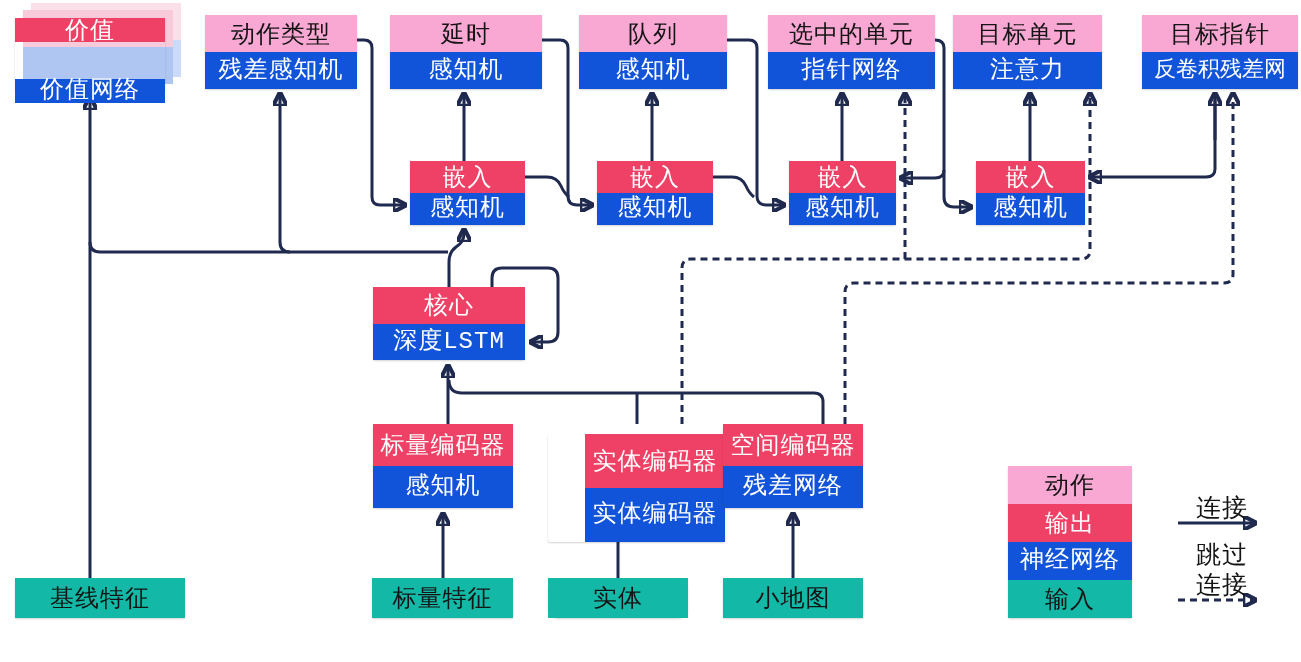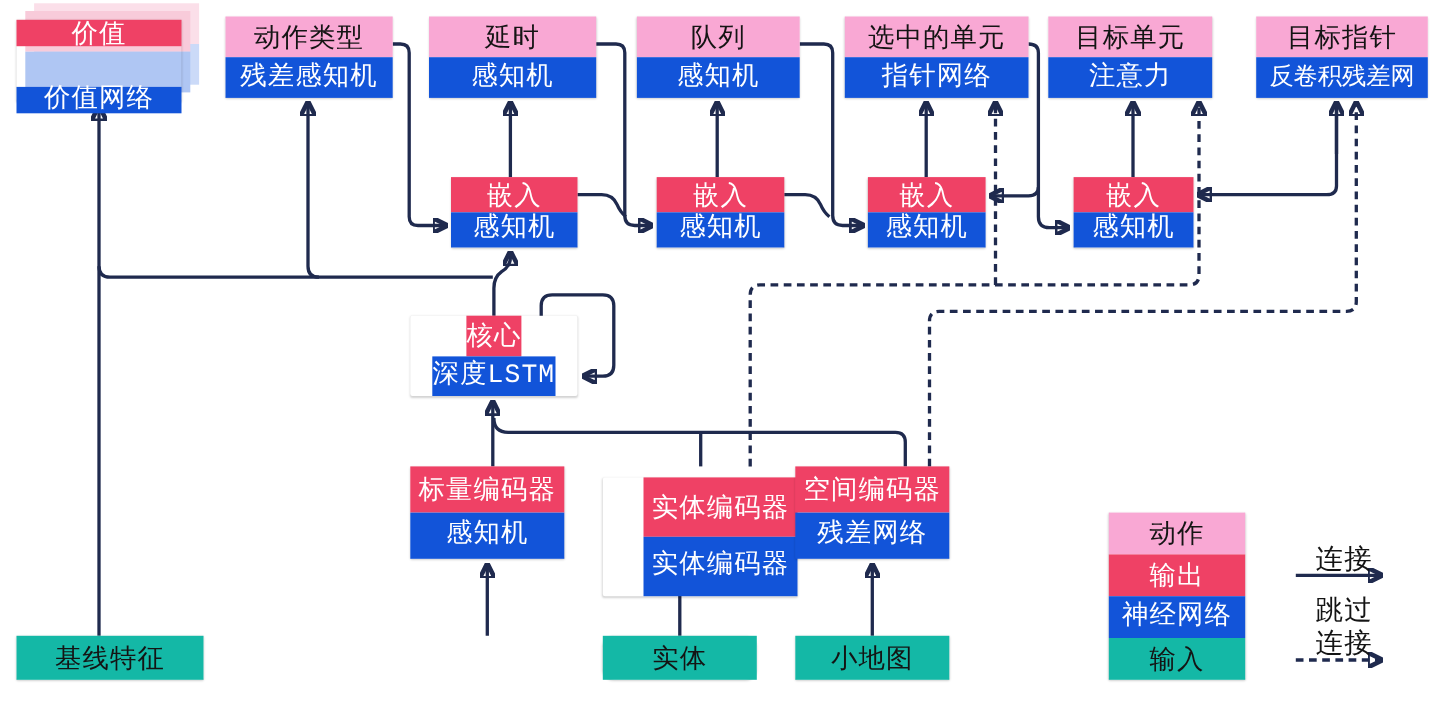--- a/index.html
+++ b/index.html
@@ -133,40 +133,43 @@
   </div>
   <div class="box" style="left:789px;top:161px;width:107px;height:64px;">
     <div class="row red">嵌入</div>
     <div class="row blue">感知机</div>
   </div>
   <div class="box" style="left:976px;top:161px;width:109px;height:64px;">
     <div class="row red">嵌入</div>
     <div class="row blue">感知机</div>
   </div>
 
-  <div class="box" style="left:373px;top:287px;width:152px;height:73px;align-items:center;">
+  <div class="box" style="left:373px;top:287px;width:152px;height:73px;">
     <div class="row red">核心</div>
     <div class="row blue">深度LSTM</div>
   </div>
 
   <div class="box" style="left:373px;top:424px;width:140px;height:84px;">
     <div class="row red">标量编码器</div>
     <div class="row blue">感知机</div>
   </div>
   <div class="box" style="left:548px;top:434px;width:140px;height:108px;padding-left:37px;">
     <div class="row red">实体编码器</div>
     <div class="row blue">实体编码器</div>
   </div>
   <div class="box" style="left:723px;top:424px;width:140px;height:84px;">
     <div class="row red">空间编码器</div>
     <div class="row blue">残差网络</div>
   </div>
 
   <div class="box" style="left:15px;top:578px;width:170px;height:40px;">
     <div class="row green">基线特征</div>
+  </div>
+  <div class="box" style="left:372px;top:578px;width:141px;height:40px;">
+    <div class="row green">标量特征</div>
   </div>
   <div class="box" style="left:548px;top:578px;width:140px;height:40px;border-radius:11px;">
     <div class="row green">实体</div>
   </div>
   <div class="box" style="left:723px;top:578px;width:140px;height:40px;">
     <div class="row green">小地图</div>
   </div>
 
   <div class="box" style="left:1008px;top:466px;width:124px;height:152px;">
     <div class="row yellow">动作</div>

